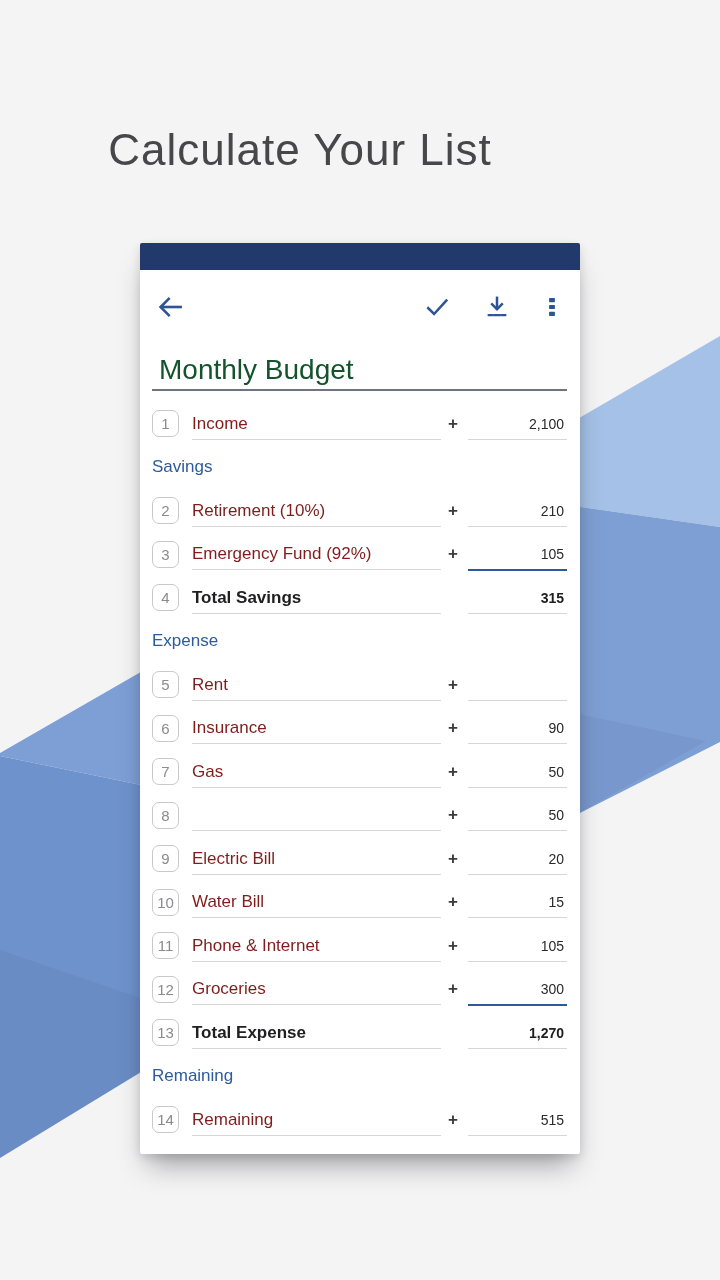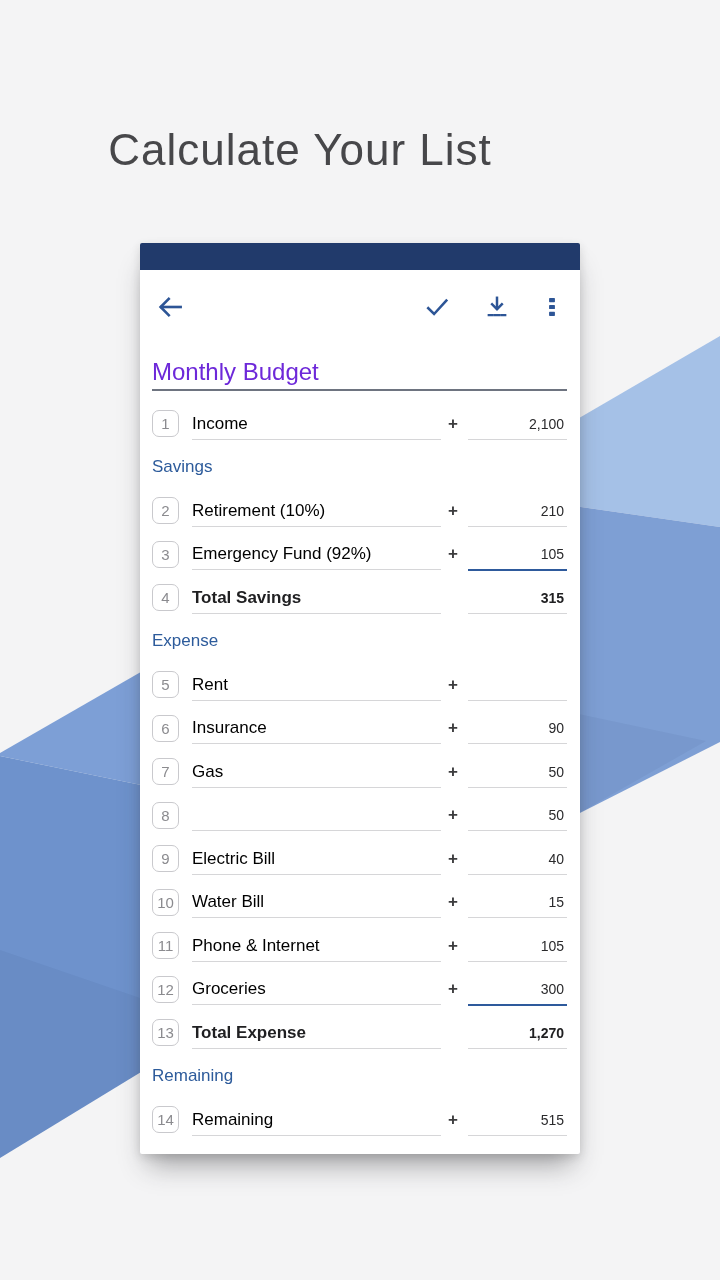--- a/index.html
+++ b/index.html
@@ -13,31 +13,31 @@
     z-index:3;border-radius:2px;
     box-shadow:0 18px 26px -8px rgba(40,40,45,.42),0 3px 10px rgba(40,40,45,.14);}
   .statusbar{height:27px;background:#213a6b;border-radius:2px 2px 0 0;}
   .toolbar{height:74px;display:flex;align-items:center;padding:0 13px 0 15px;}
   .tb-spacer{flex:1;}
   .icon-btn{background:none;border:none;padding:0;margin:0;display:flex;align-items:center;
     justify-content:center;width:30px;height:30px;cursor:pointer;}
   .icon-btn svg{display:block;}
   .gap-a{margin-right:30px;} .gap-b{margin-right:25px;}
   .list-title-wrap{position:relative;height:58px;margin:0 13px 0 12px;}
-  .list-title{position:absolute;left:0;bottom:16px;font-size:24px;color:#6d28d9;}
+  .list-title{position:absolute;left:7px;bottom:16px;font-size:28px;color:#14532d;}
   .title-uline{position:absolute;left:0;right:0;bottom:11px;height:2px;background:#6e7480;}
   
   .rows{position:relative;margin:0 13px 0 12px;}
   .row{position:relative;height:43.5px;}
   .cell{position:absolute;top:0;height:43.5px;display:flex;align-items:center;}
   .c-badge{left:0;}
   .badge{width:25px;height:25px;border:1.5px solid #c9c9cd;border-radius:7px;
     display:flex;align-items:center;justify-content:center;
     font-size:15px;color:#8b8b8f;background:#fff;}
-  .c-name{left:40px;width:249px;font-size:17px;color:#000000;}
+  .c-name{left:40px;width:249px;font-size:17px;color:#7f1d1d;}
   .c-plus{left:288px;width:26px;justify-content:center;font-size:17px;font-weight:600;color:#3c3c3e;}
   .c-value{left:316px;right:1px;justify-content:flex-end;font-size:14px;color:#2a2a2c;padding-right:2px;}
   .row.total .c-name,.row.total .c-value{font-weight:700;color:#202022;}
   .u{position:absolute;height:1px;top:36.5px;background:#d6d6d8;}
   .u-name{left:40px;width:249px;}
   .u-value{left:316px;right:0;}
   .row.focused .u-value{height:2px;top:36px;background:#2e5a9c;}
   .section-label{position:absolute;left:0;top:0;height:43.5px;display:flex;align-items:center;
     font-size:17px;color:#2d5b9b;}
 </style>
@@ -175,21 +175,21 @@
           <div class="cell c-value">50</div>
           <div class="u u-name"></div>
           <div class="u u-value"></div>
         </div>
         <div class="row item">
           <div class="cell c-badge">
             <span class="badge">9</span>
           </div>
           <div class="cell c-name">Electric Bill</div>
           <div class="cell c-plus">+</div>
-          <div class="cell c-value">40</div>
+          <div class="cell c-value">20</div>
           <div class="u u-name"></div>
           <div class="u u-value"></div>
         </div>
         <div class="row item">
           <div class="cell c-badge">
             <span class="badge">10</span>
           </div>
           <div class="cell c-name">Water Bill</div>
           <div class="cell c-plus">+</div>
           <div class="cell c-value">15</div>

